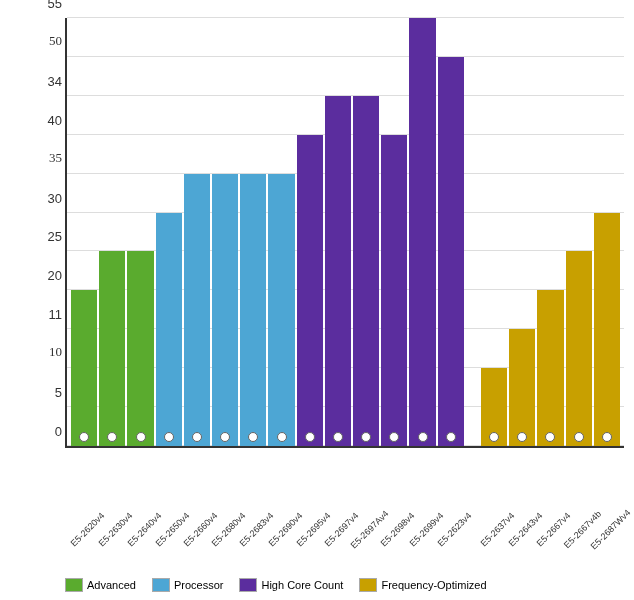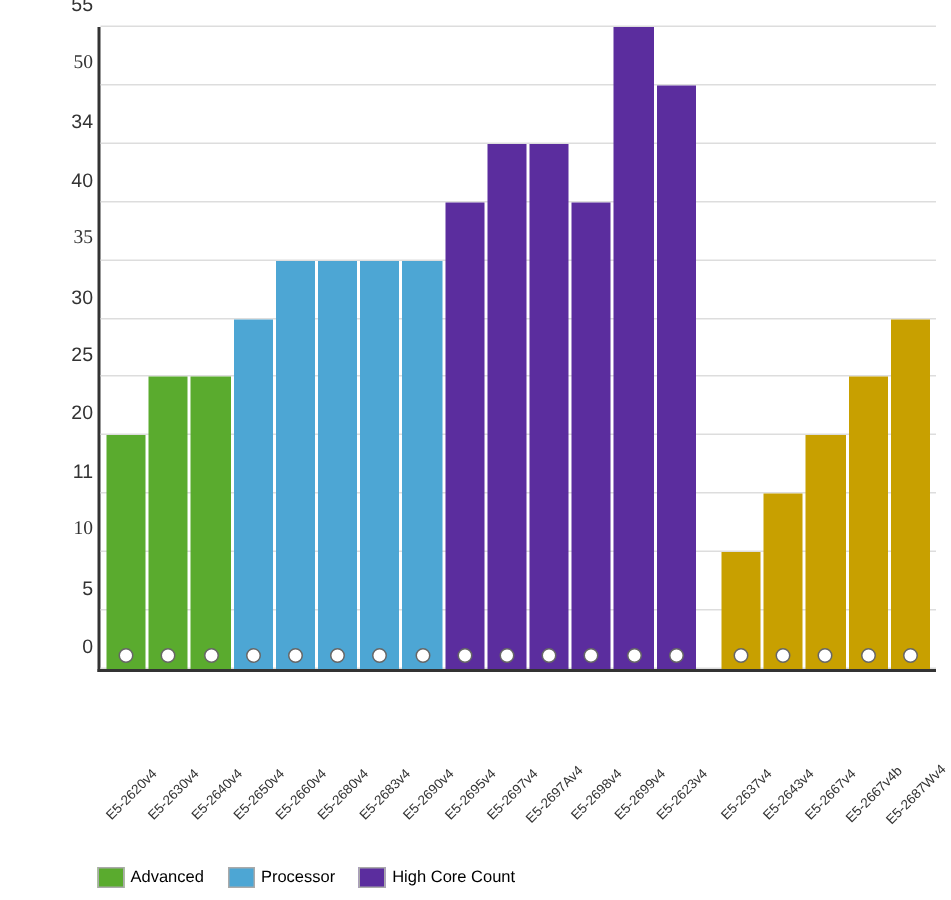--- a/index.html
+++ b/index.html
@@ -301,15 +301,19 @@
           <span>Advanced</span>
         </div>
         <div class="legend-item">
           <div class="legend-color" style="background-color: rgb(77, 166, 212);"></div>
           <span>Processor</span>
         </div>
         <div class="legend-item">
           <div class="legend-color" style="background-color: rgb(91, 45, 158);"></div>
           <span>High Core Count</span>
         </div>
+        <div class="legend-item">
+          <div class="legend-color" style="background-color: rgb(200, 160, 0);"></div>
+          <span>Frequency-Optimized</span>
+        </div>
       </div>
     </div>
 </div>
 
 </body></html>

